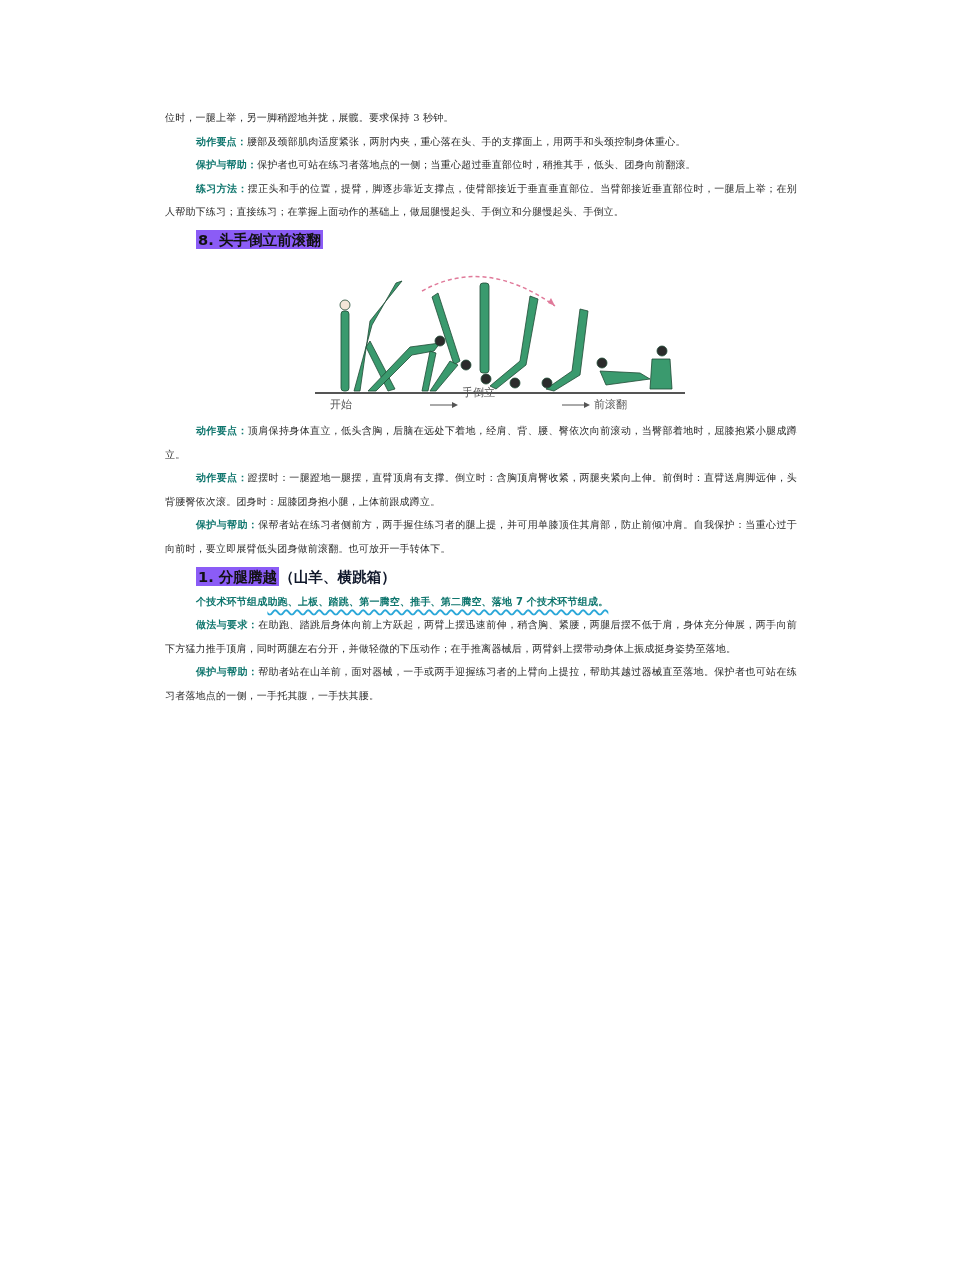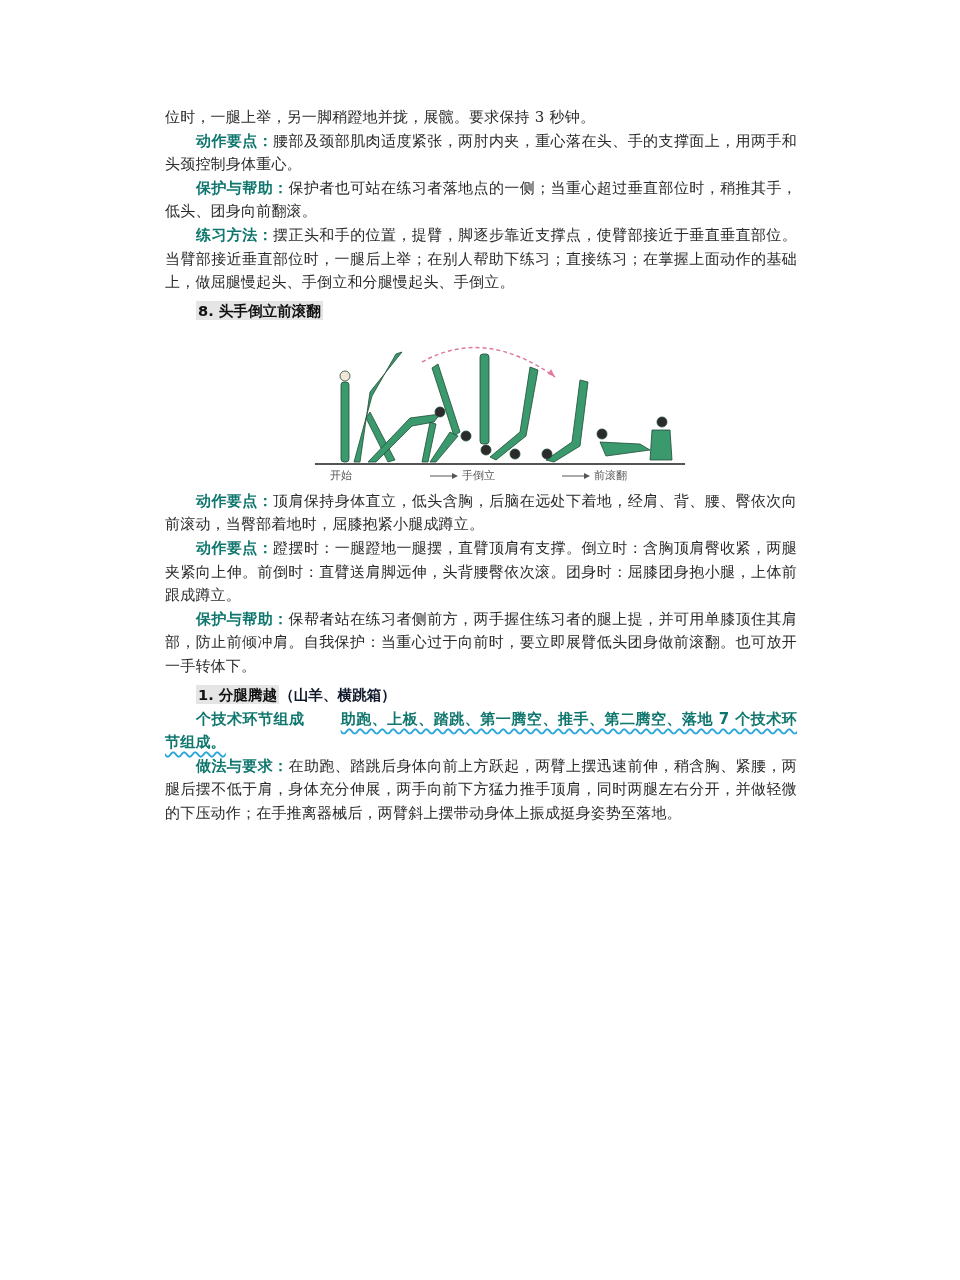--- a/index.html
+++ b/index.html
@@ -1,25 +1,25 @@
 <!DOCTYPE html>
 <html><head>
 <meta charset="utf-8">
 <style>
   html, body { margin: 0; padding: 0; background: #ffffff; }
   body { width: 960px; height: 1280px; position: relative; overflow: hidden;
          font-family: "DejaVu Serif", "Liberation Serif", serif; color: #2a2a2a; }
   .page { position: absolute; left: 165px; top: 106px; width: 632px; }
-  .p { font-size: 15px; line-height: 23.6px; margin: 0; text-align: justify; letter-spacing: 0.2px; }
+  .p { font-size: 10px; line-height: 23.6px; margin: 0; text-align: justify; letter-spacing: 0.2px; }
   .indent { text-indent: 31px; }
   .kw { font-weight: bold; font-family: "DejaVu Sans", "Liberation Sans", sans-serif; color: #0f766e; }
   .heading { margin: 3px 0 0 0; padding-left: 31px; font-size: 14.6px; line-height: 26px; }
-  .hl { background: #e5e5e5; font-weight: bold; font-family: "DejaVu Sans", "Liberation Sans", sans-serif; padding: 1px 2px; color:#111; }
+  .hl { background: #8b5cf6; font-weight: bold; font-family: "DejaVu Sans", "Liberation Sans", sans-serif; padding: 1px 2px; color:#111; }
   .hl-tail { font-weight: bold; font-family: "DejaVu Sans", "Liberation Sans", sans-serif; color:#0f172a; }
-  .squiggle { text-decoration: underline wavy #2aa7d8; text-decoration-thickness: 1.5px; text-underline-offset: 4px; padding-left: 36px; }
+  .squiggle { text-decoration: underline wavy #2aa7d8; text-decoration-thickness: 1.5px; text-underline-offset: 4px; }
   .figure { position: relative; width: 380px; height: 150px; margin: 8px 0 8px 145px; }
   .figure svg { display: block; }
   .fig-label { position: absolute; font-size: 11px; color: #555; font-family: "DejaVu Sans", "Liberation Sans", sans-serif; }
 </style>
 </head>
 <body>
 
 <div class="page">
 
   <p class="p">
@@ -80,21 +80,21 @@
         <circle cx="352" cy="90" r="5" fill="#2b2b2b"></circle>
         <polygon points="342,98 360,98 362,128 340,128"></polygon>
       </g>
 
       <line x1="120" y1="144" x2="142" y2="144" stroke="#555" stroke-width="1"></line>
       <polygon points="142,141 148,144 142,147" fill="#555"></polygon>
       <line x1="252" y1="144" x2="274" y2="144" stroke="#555" stroke-width="1"></line>
       <polygon points="274,141 280,144 274,147" fill="#555"></polygon>
     </svg>
     <span class="fig-label" style="left:20px; top:136px;">开始</span>
-    <span class="fig-label" style="left:152px; top:136px;">手倒立</span>
+    <span class="fig-label" style="left:152px; top:124px;">手倒立</span>
     <span class="fig-label" style="left:284px; top:136px;">前滚翻</span>
   </div>
 
   <p class="p indent">
     <span class="kw">动作要点：</span><span>顶肩保持身体直立，低头含胸，后脑在远处下着地，经肩、背、腰、臀依次向前滚动，当臀部着地时，屈膝抱紧小腿成蹲立。</span>
   </p>
 
   <p class="p indent">
     <span class="kw">动作要点：</span><span>蹬摆时：一腿蹬地一腿摆，直臂顶肩有支撑。倒立时：含胸顶肩臀收紧，两腿夹紧向上伸。前倒时：直臂送肩脚远伸，头背腰臀依次滚。团身时：屈膝团身抱小腿，上体前跟成蹲立。</span>
   </p>
@@ -108,15 +108,18 @@
   </div>
 
   <p class="p indent">
     <span class="kw">个技术环节组成</span><span class="kw squiggle">助跑、上板、踏跳、第一腾空、推手、第二腾空、落地 7 个技术环节组成。</span>
   </p>
 
   <p class="p indent">
     <span class="kw">做法与要求：</span><span>在助跑、踏跳后身体向前上方跃起，两臂上摆迅速前伸，稍含胸、紧腰，两腿后摆不低于肩，身体充分伸展，两手向前下方猛力推手顶肩，同时两腿左右分开，并做轻微的下压动作；在手推离器械后，两臂斜上摆带动身体上振成挺身姿势至落地。</span>
   </p>
 
+  <p class="p indent">
+    <span class="kw">保护与帮助：</span><span>帮助者站在山羊前，面对器械，一手或两手迎握练习者的上臂向上提拉，帮助其越过器械直至落地。保护者也可站在练习者落地点的一侧，一手托其腹，一手扶其腰。</span>
+  </p>
 
 
 </div>
 
 </body></html>

